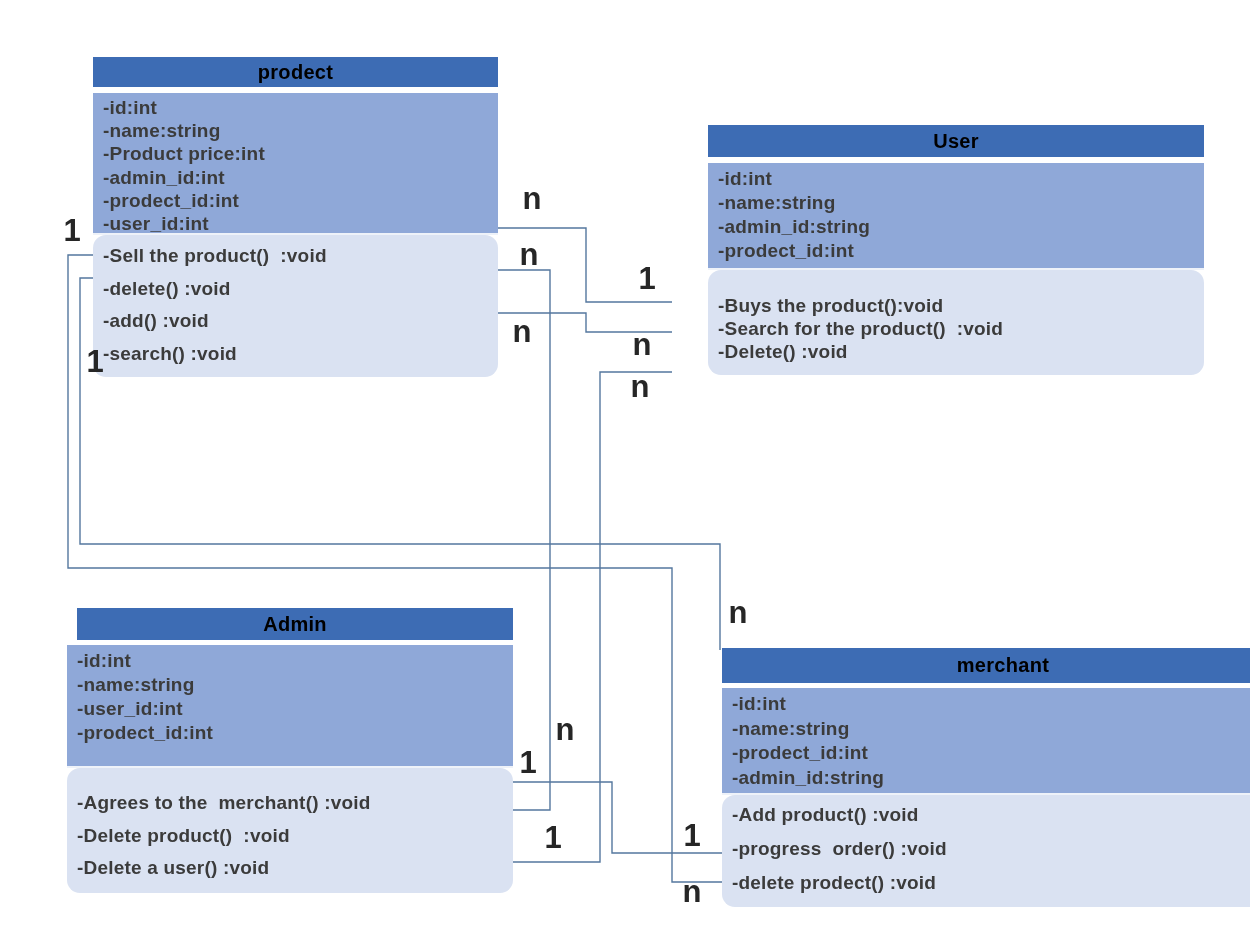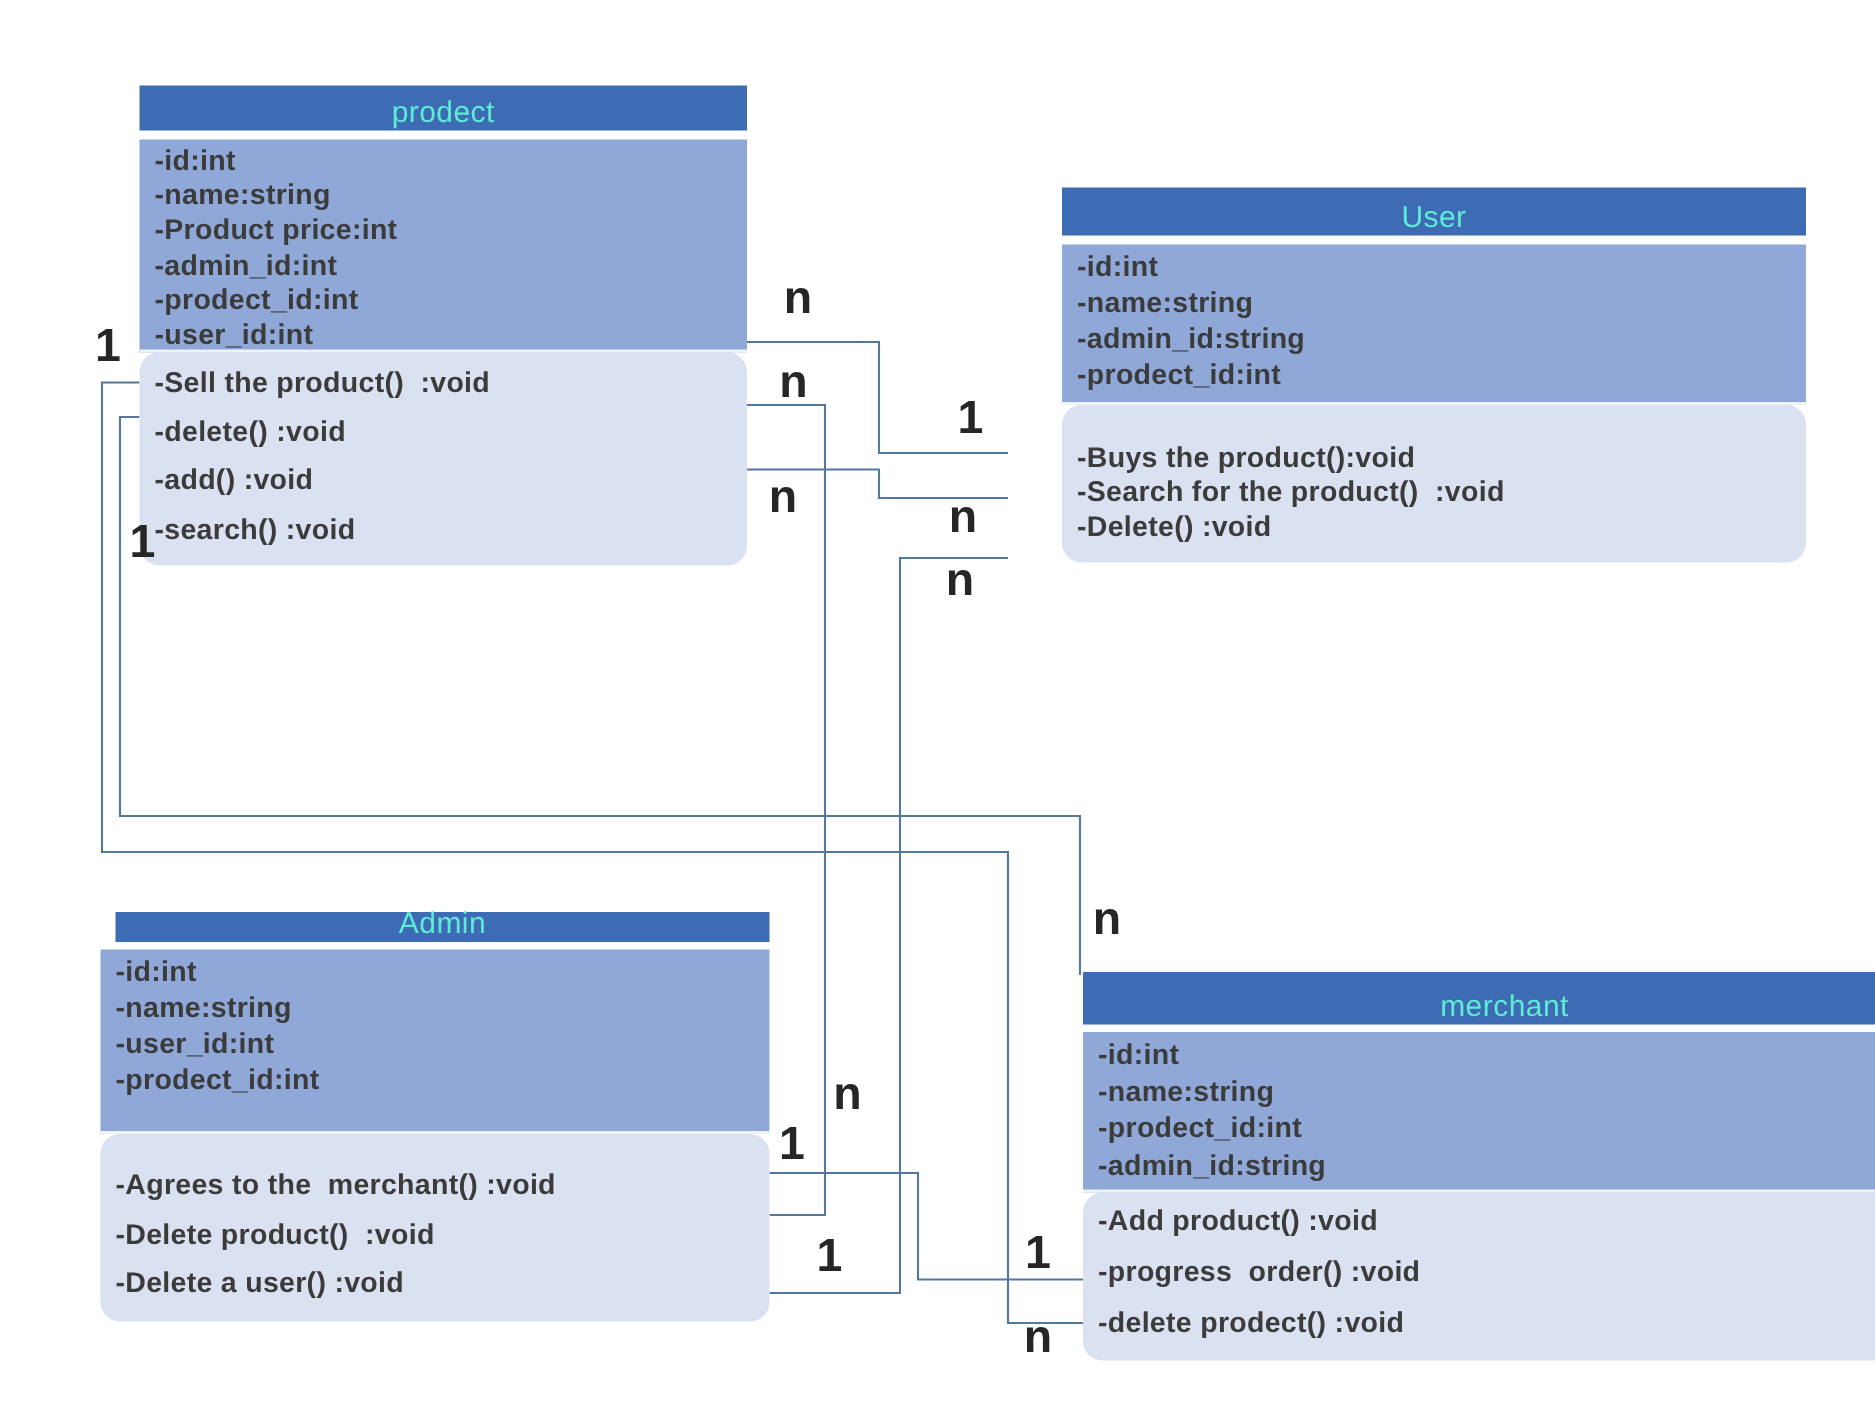--- a/index.html
+++ b/index.html
@@ -17,26 +17,26 @@
     width: 1250px; height: 948px;
   }
   svg.connector-layer polyline {
     fill: none;
     stroke: #54779E;
     stroke-width: 1.4;
   }
   .uml-class { position: absolute; }
   .uml-header {
     background: #3D6CB4;
-    color: #5eead4;
-    font-weight: 400;
+    color: #000000;
+    font-weight: 700;
     font-size: 20px;
     letter-spacing: 0.3px;
     display: flex;
-    align-items: flex-end;
+    align-items: center;
     justify-content: center;
   }
   .uml-attrs {
     background: #8FA8D8;
     border-bottom: 2px solid rgba(255,255,255,0.85);
     box-sizing: border-box;
     overflow: hidden;
   }
   .uml-methods {
     background: #DAE2F2;
@@ -111,21 +111,21 @@
         <div class="member-row" style="line-height: 24px;">-prodect_id:int</div>
       </div>
     <div class="uml-methods" style="height:105px; padding:25px 0 12px 0;">
         <div class="member-row">-Buys the product():void</div>
         <div class="member-row">-Search for the product()  :void</div>
         <div class="member-row">-Delete() :void</div>
       </div>
   </div>
 
   <div class="uml-class" style="left:67px; top:608px; width:446px;">
-    <div class="uml-header" style="height:20px; margin-bottom:5px;margin-left:10px;">
+    <div class="uml-header" style="height:32px; margin-bottom:5px;margin-left:10px;">
       <span>Admin</span>
     </div>
     <div class="uml-attrs" style="height:123px; padding-top:4px; --lh:24px;">
         <div class="member-row" style="line-height: 24px;">-id:int</div>
         <div class="member-row" style="line-height: 24px;">-name:string</div>
         <div class="member-row" style="line-height: 24px;">-user_id:int</div>
         <div class="member-row" style="line-height: 24px;">-prodect_id:int</div>
       </div>
     <div class="uml-methods" style="height:125px; padding:24px 0 14px 0;">
         <div class="member-row">-Agrees to the  merchant() :void</div>

